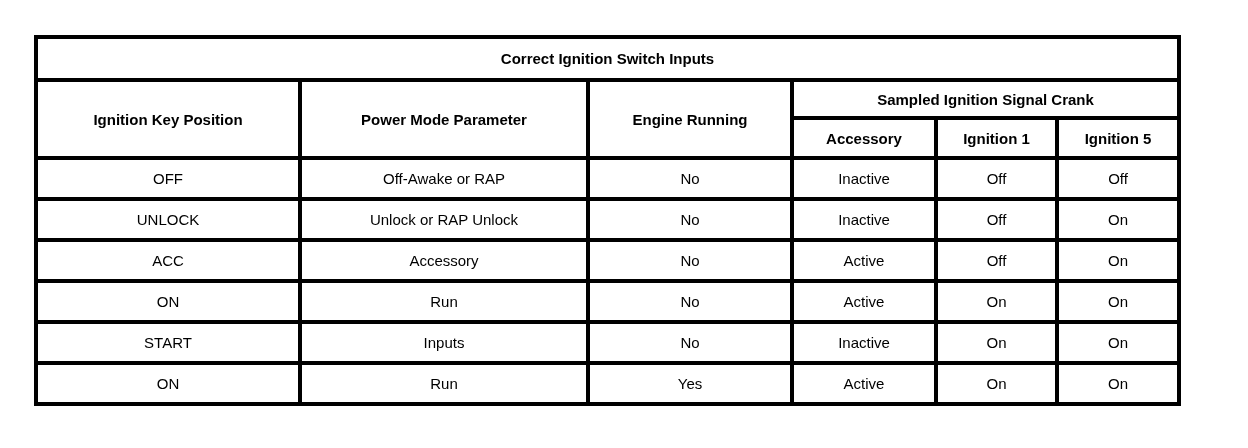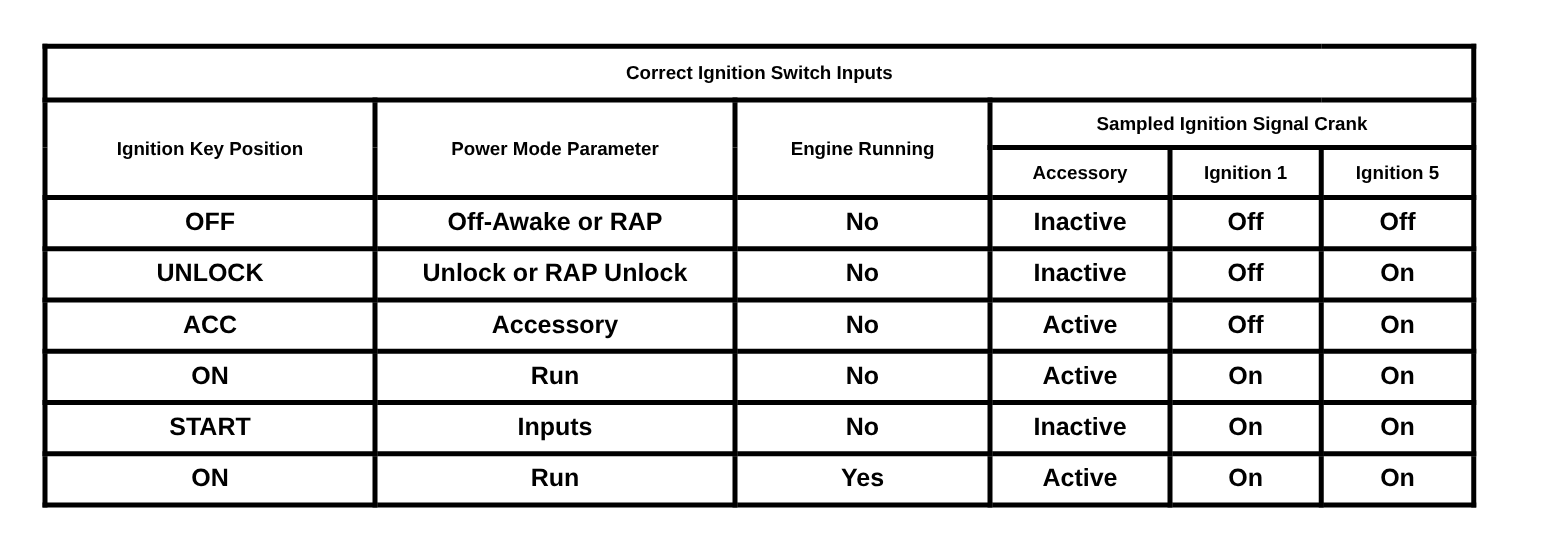--- a/index.html
+++ b/index.html
@@ -32,22 +32,22 @@
     vertical-align: middle;
     padding: 0 4px;
     overflow: hidden;
     white-space: nowrap;
   }
   table.ign th {
     font-weight: bold;
     font-size: 15px;
   }
   table.ign td {
-    font-weight: bold;
-    font-size: 20px;
+    font-weight: normal;
+    font-size: 15px;
   }
   tr.title-row th { height: 39px; }
   tr.group-row th { height: 34px; }
   tr.sub-row th { height: 36px; }
   tr.body-row td { height: 37px; }
 </style>
 </head>
 <body>
 
 <div class="stage">

